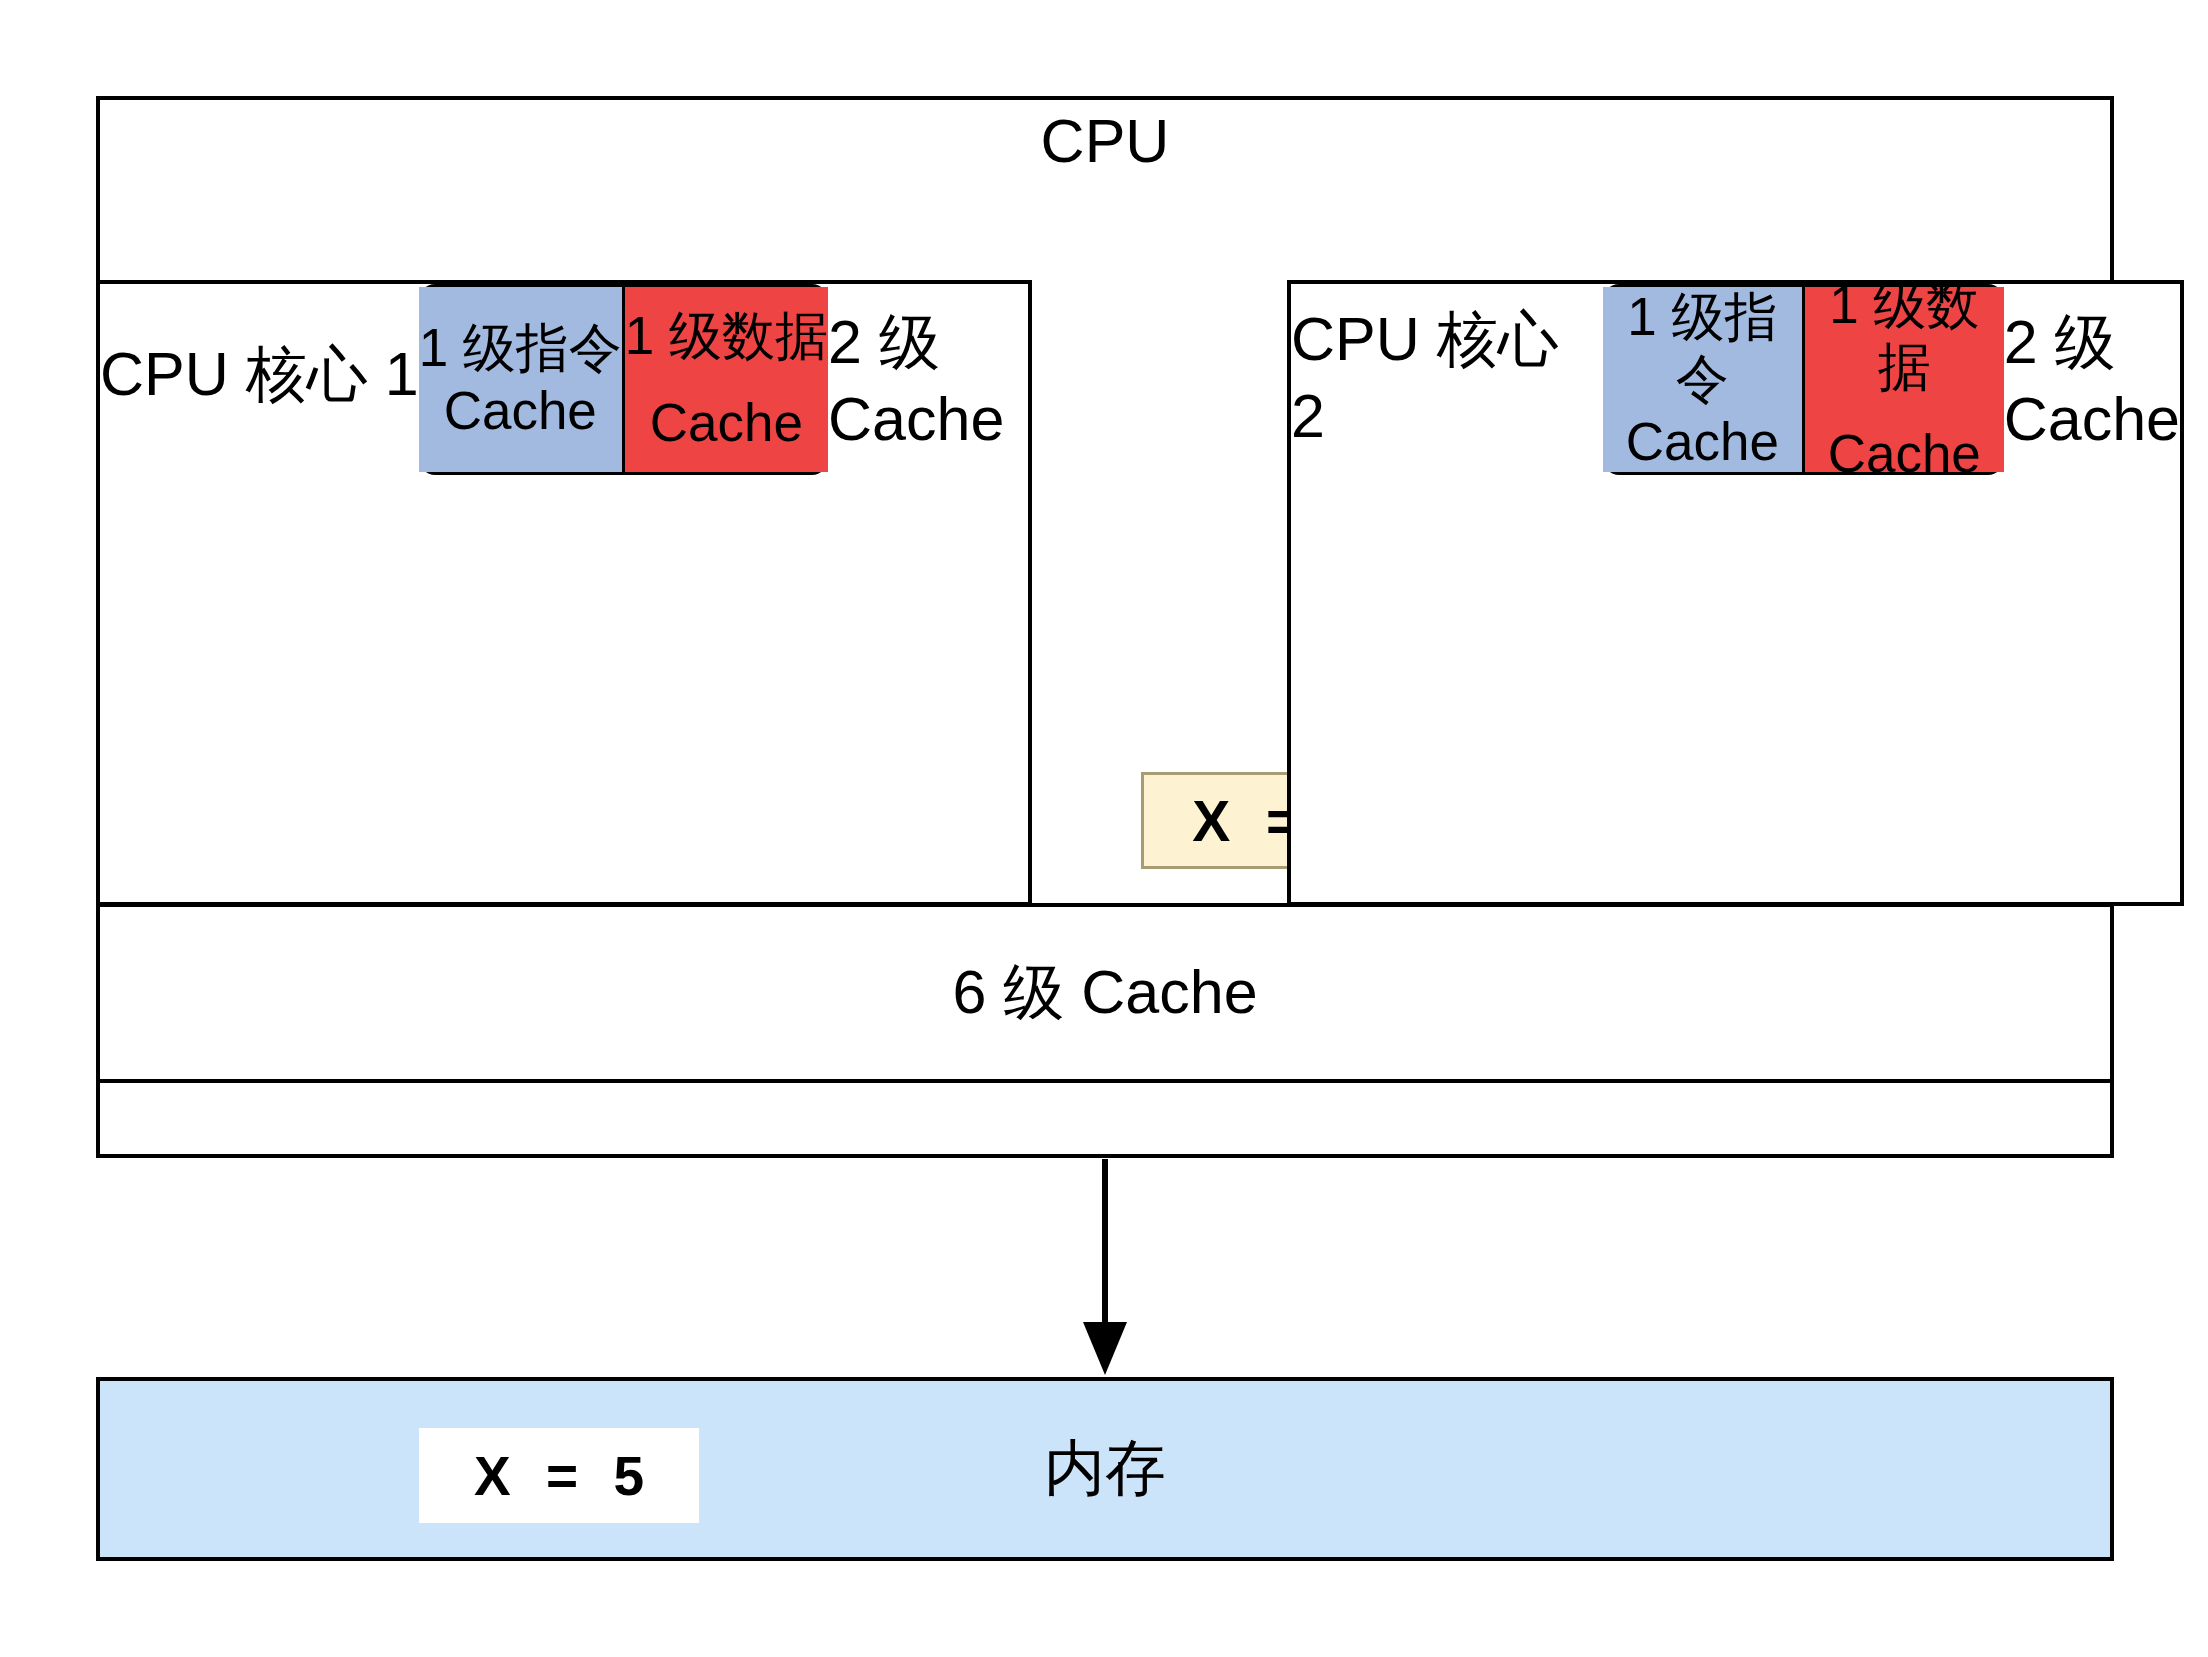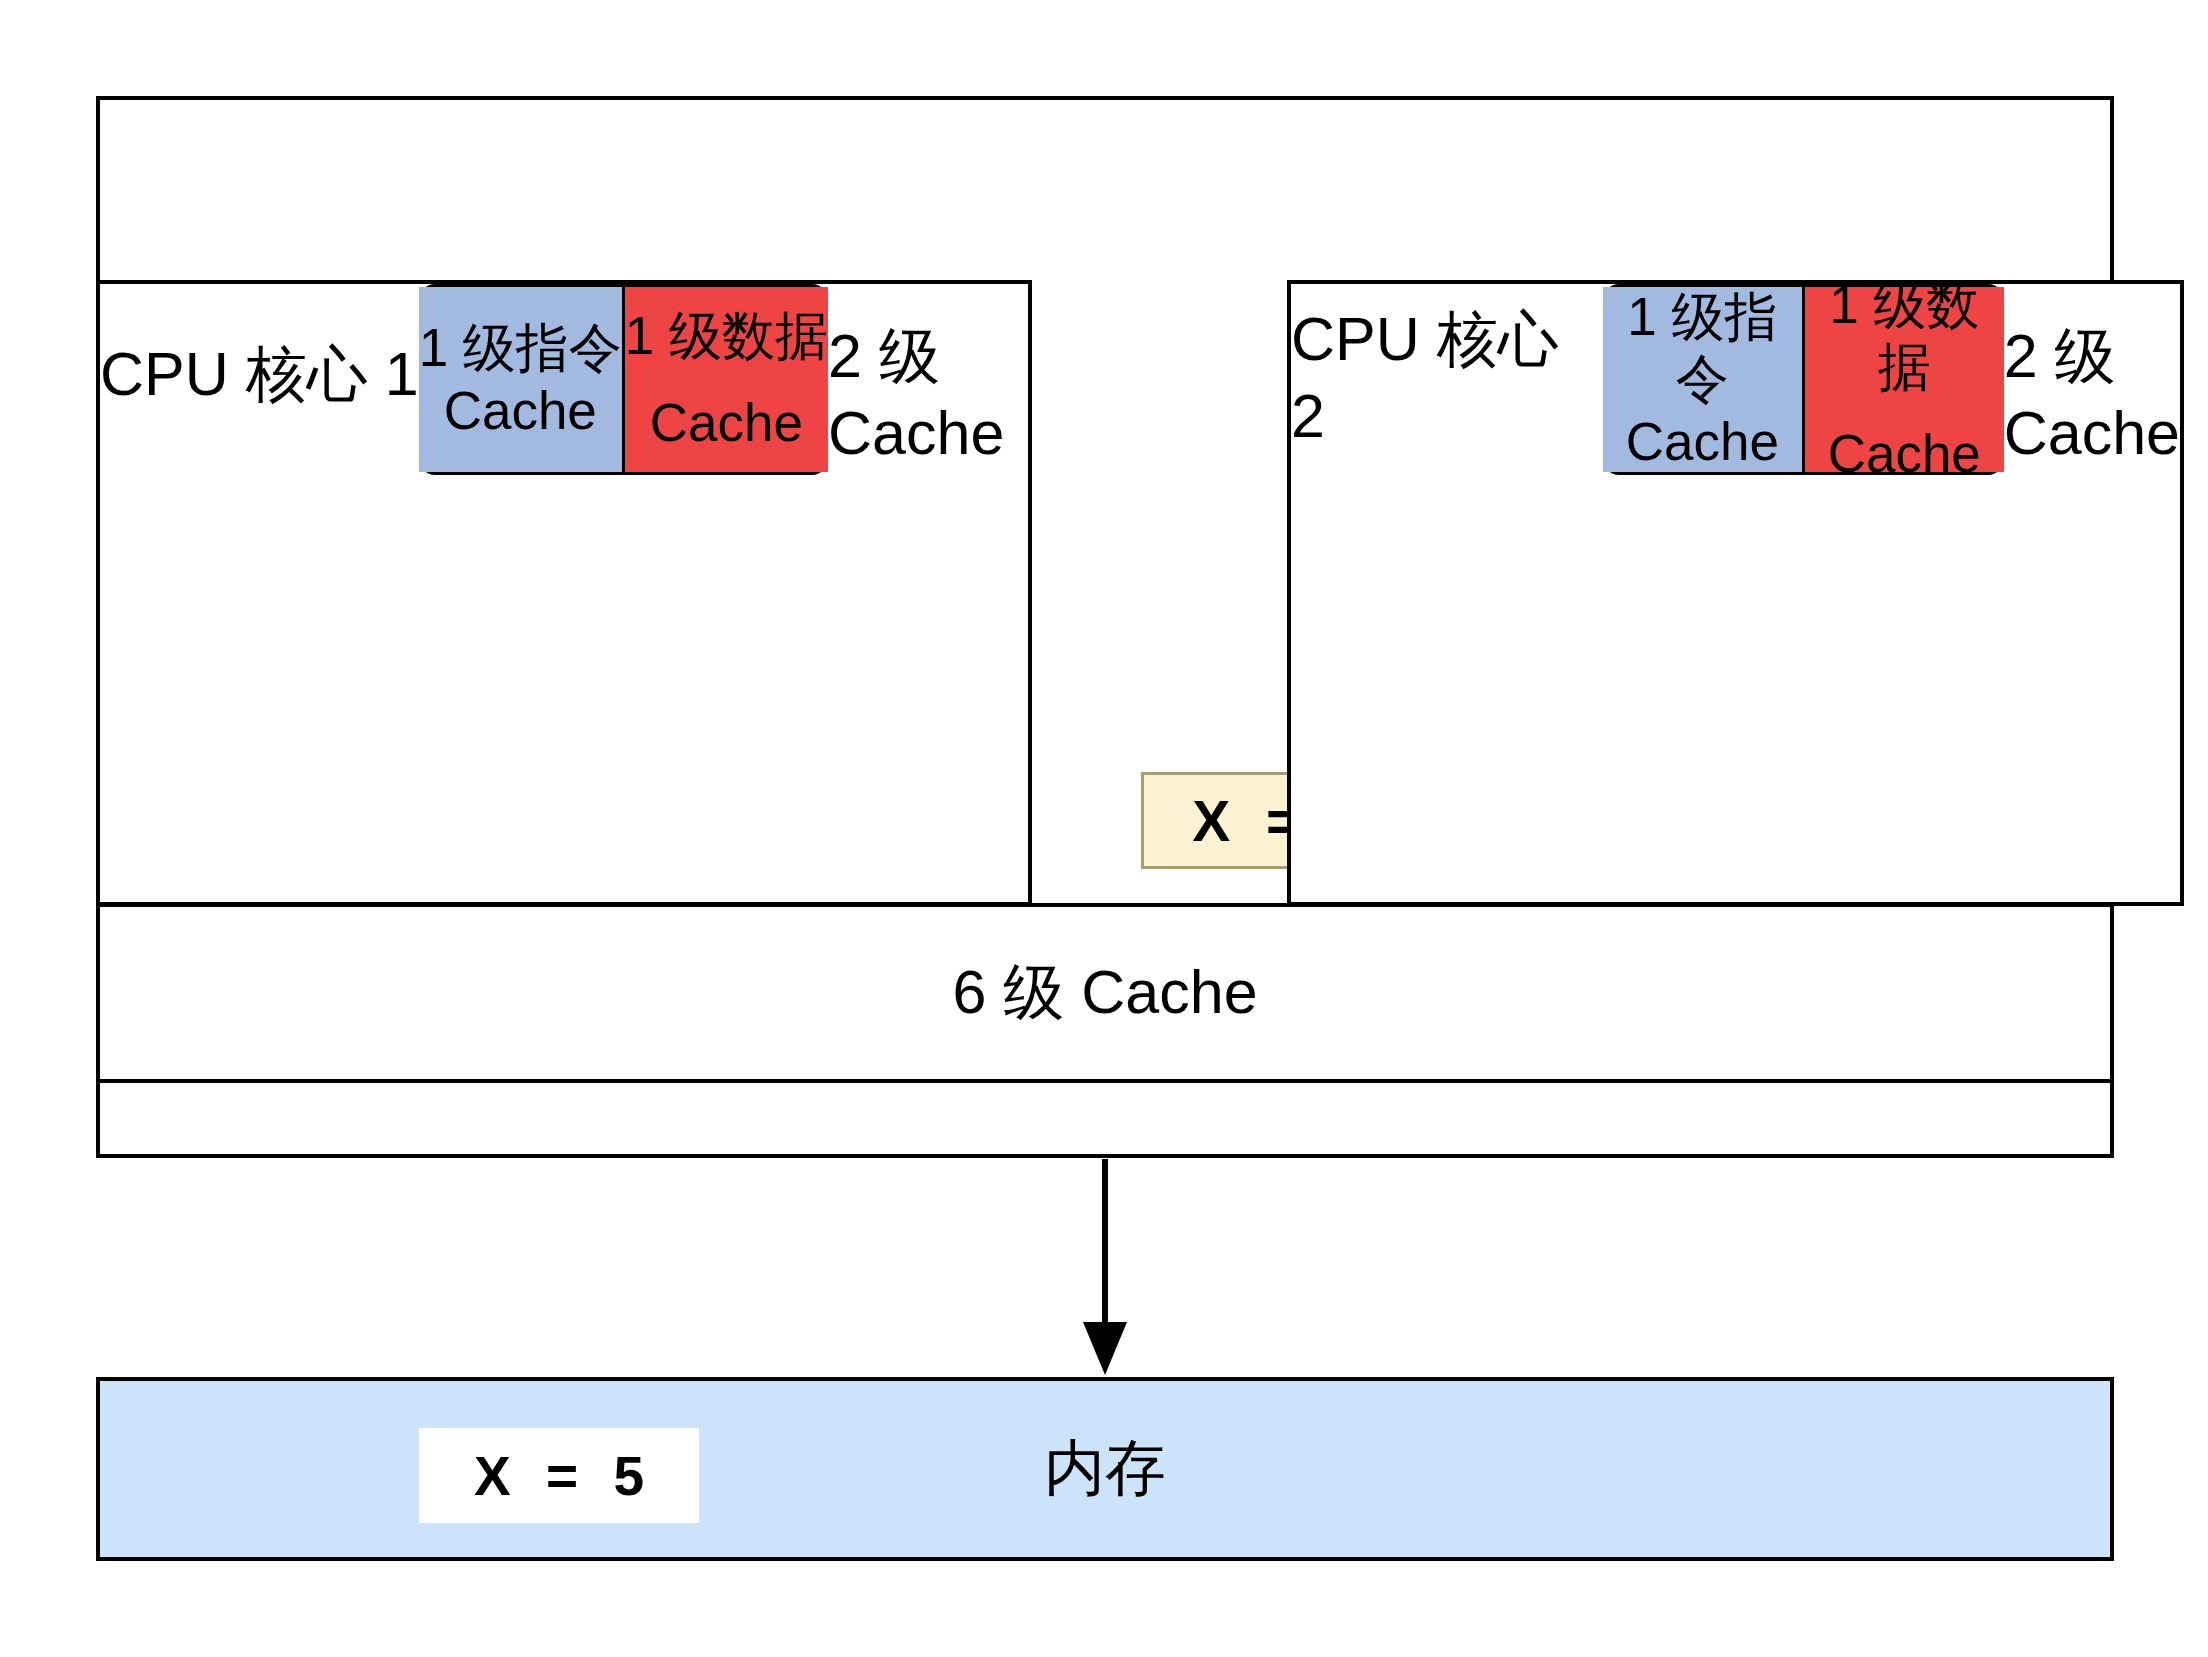--- a/index.html
+++ b/index.html
@@ -50,21 +50,21 @@
     flex: 1; display: flex; flex-direction: column;
     align-items: center; justify-content: center;
     font-size: 53px; line-height: 1.18; text-align: center;
   }
   .l1-inst { background: #a3bae0; border-right: 3.7px solid #000000; }
   .l1-data { background: #ef4444; gap: 24px; }
 
   .l2-area {
     flex: 1; position: relative;
     display: flex; justify-content: center; align-items: flex-start;
-    padding-top: 32px; font-size: 61px;
+    padding-top: 18px; font-size: 61px;
   }
   .x2-box {
     left: 313px; top: 488px; width: 277px; height: 97px;
     background: #fdf3d3; border: 3.7px solid #a89c72;
     display: flex; align-items: center; justify-content: center;
     font-size: 57px; font-weight: bold; word-spacing: 20px;
   }
 
   
   .l3-band {
@@ -102,20 +102,21 @@
     display: flex; align-items: center; justify-content: center;
     font-size: 55px; font-weight: bold; word-spacing: 20px;
   }
 </style>
 </head>
 <body>
 
 <div class="canvas">
 
   <div class="abs cpu-box"></div>
+  <div class="abs cpu-title">CPU</div>
 
   <div class="abs core-box core-1">
     <div class="core-name">CPU 核心 1</div>
     <div class="l1-row">
       <div class="l1-cell l1-inst">
         <span>1 级指令</span>
         <span>Cache</span>
       </div>
       <div class="l1-cell l1-data">
         <span>1 级数据</span>

